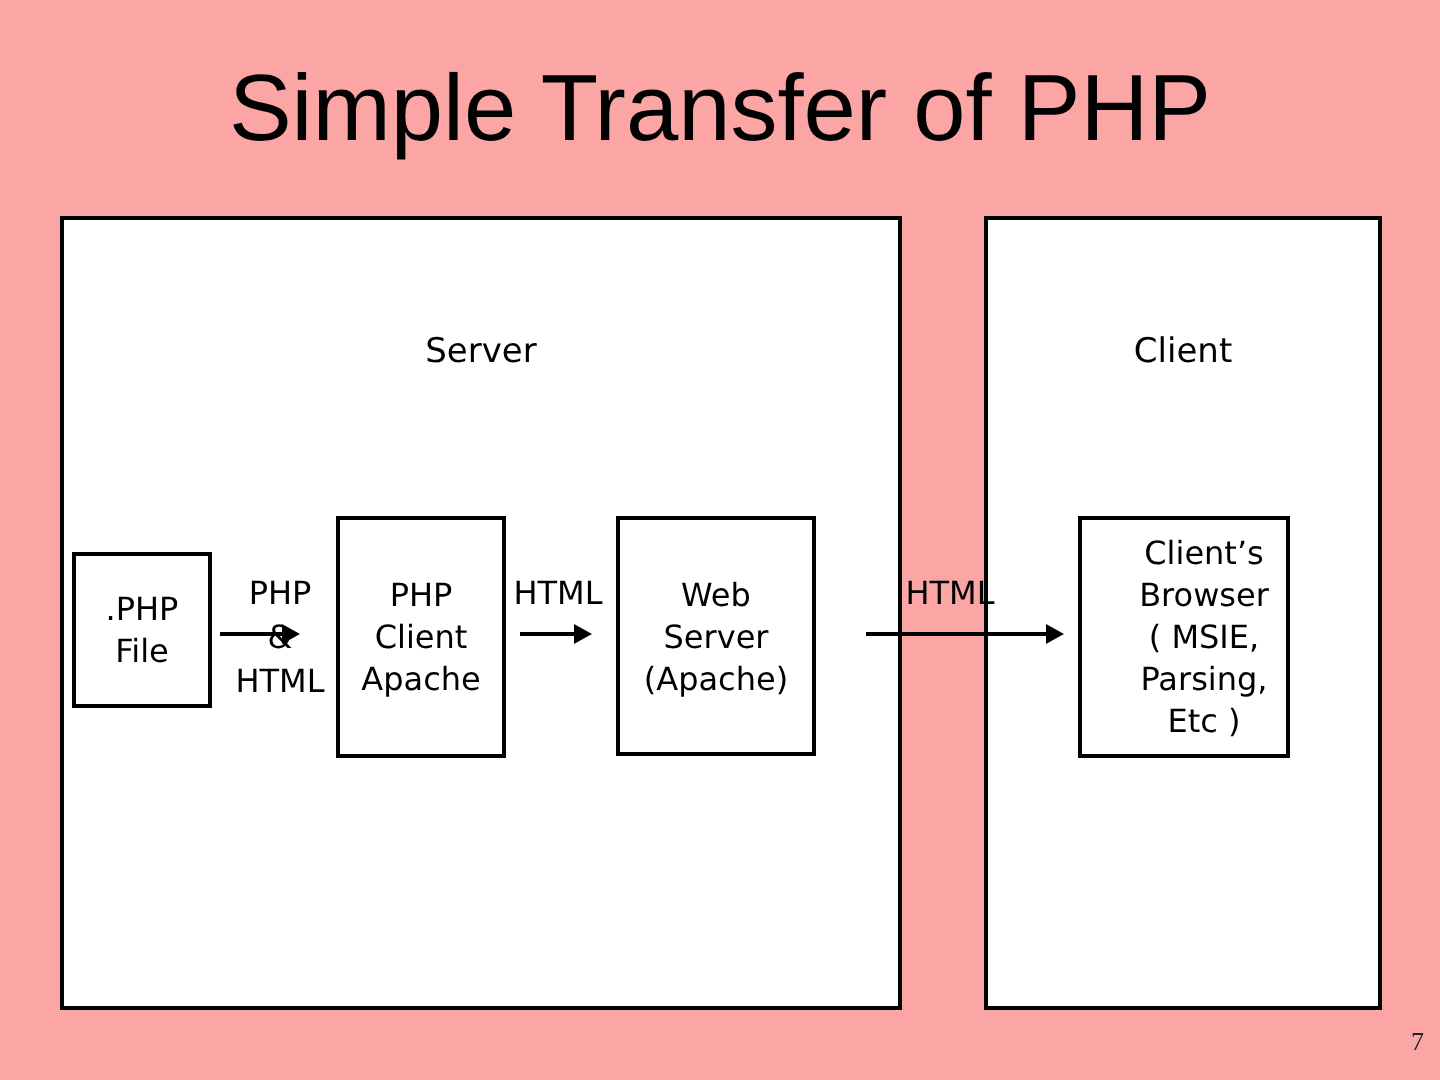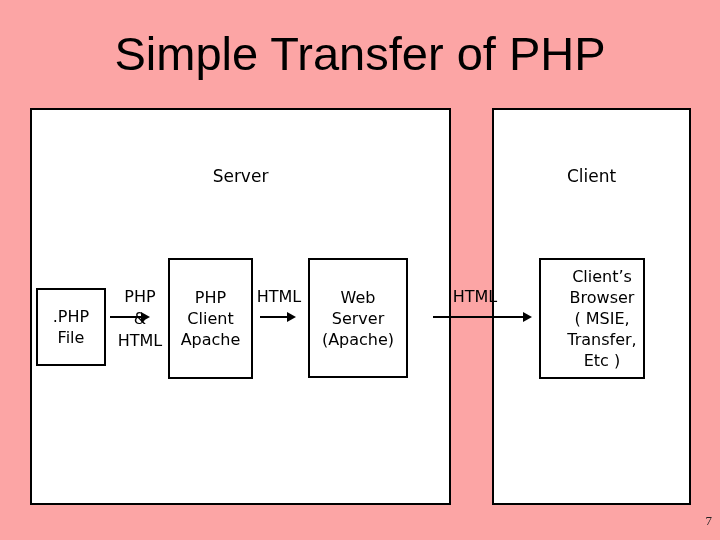--- a/index.html
+++ b/index.html
@@ -47,21 +47,21 @@
     box-sizing: border-box;
     display: flex;
     flex-direction: column;
     align-items: center;
     justify-content: center;
     text-align: center;
     font-size: 16px;
     line-height: 21px;
     white-space: nowrap;
   }
-  .php-file-box  { left: 36px;  top: 288px; width: 70px;  height: 78px; text-align: center;  }
+  .php-file-box  { left: 36px;  top: 276px; width: 70px;  height: 78px; text-align: center;  }
   .parsing-box   { left: 168px; top: 258px; width: 85px;  height: 121px; }
   .webserver-box { left: 308px; top: 258px; width: 100px; height: 120px; }
   .browser-box   { left: 539px; top: 258px; width: 106px; height: 121px; padding-left: 20px; }
   .flow-stack {
     position: absolute;
     left: 109px; top: 286px; width: 62px;
     text-align: center;
     font-size: 16px;
     line-height: 22px;
     white-space: nowrap;
@@ -144,19 +144,19 @@
   </div>
 
   <div class="flow-label flow-label-3">HTML</div>
   <div class="arrow-line arrow3-line"></div>
   <div class="arrow-head arrow3-head"></div>
 
   <div class="node-box browser-box">
     <div>Client’s</div>
     <div>Browser</div>
     <div>( MSIE,</div>
-    <div>Transfer,</div>
+    <div>Parsing,</div>
     <div>Etc )</div>
   </div>
 
   <div class="page-number">7</div>
 
 </div>
 
 </body></html>

